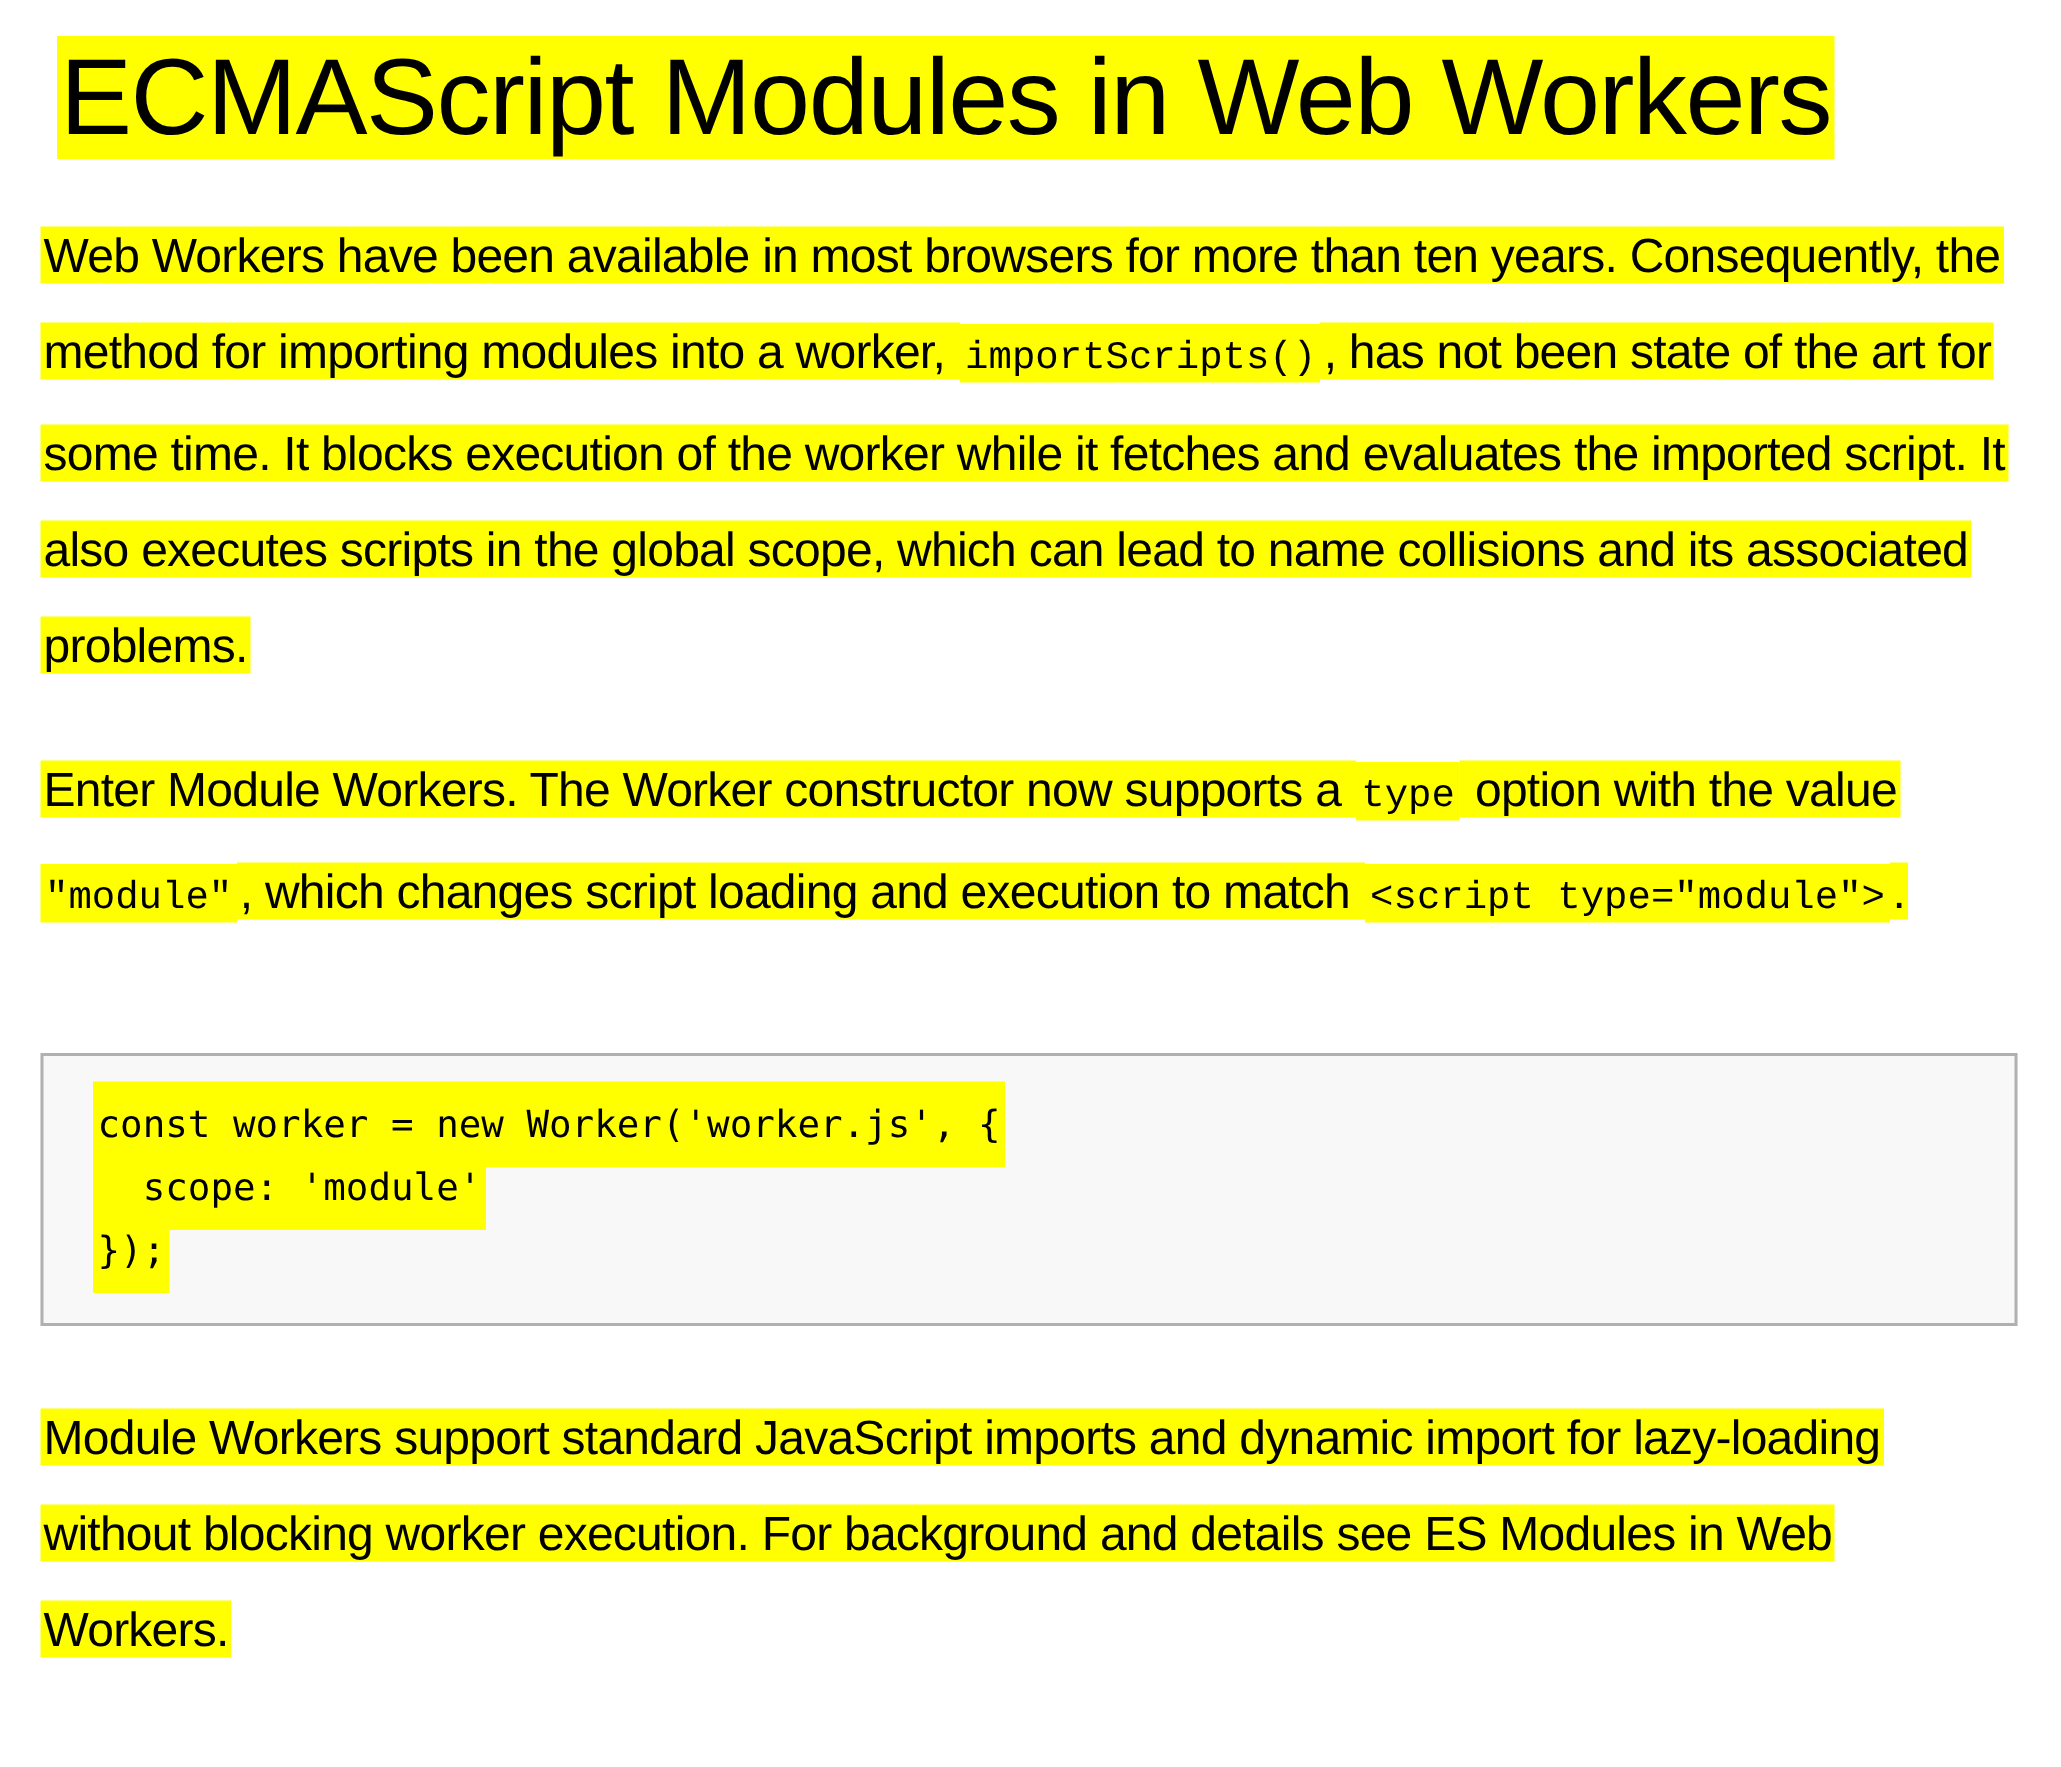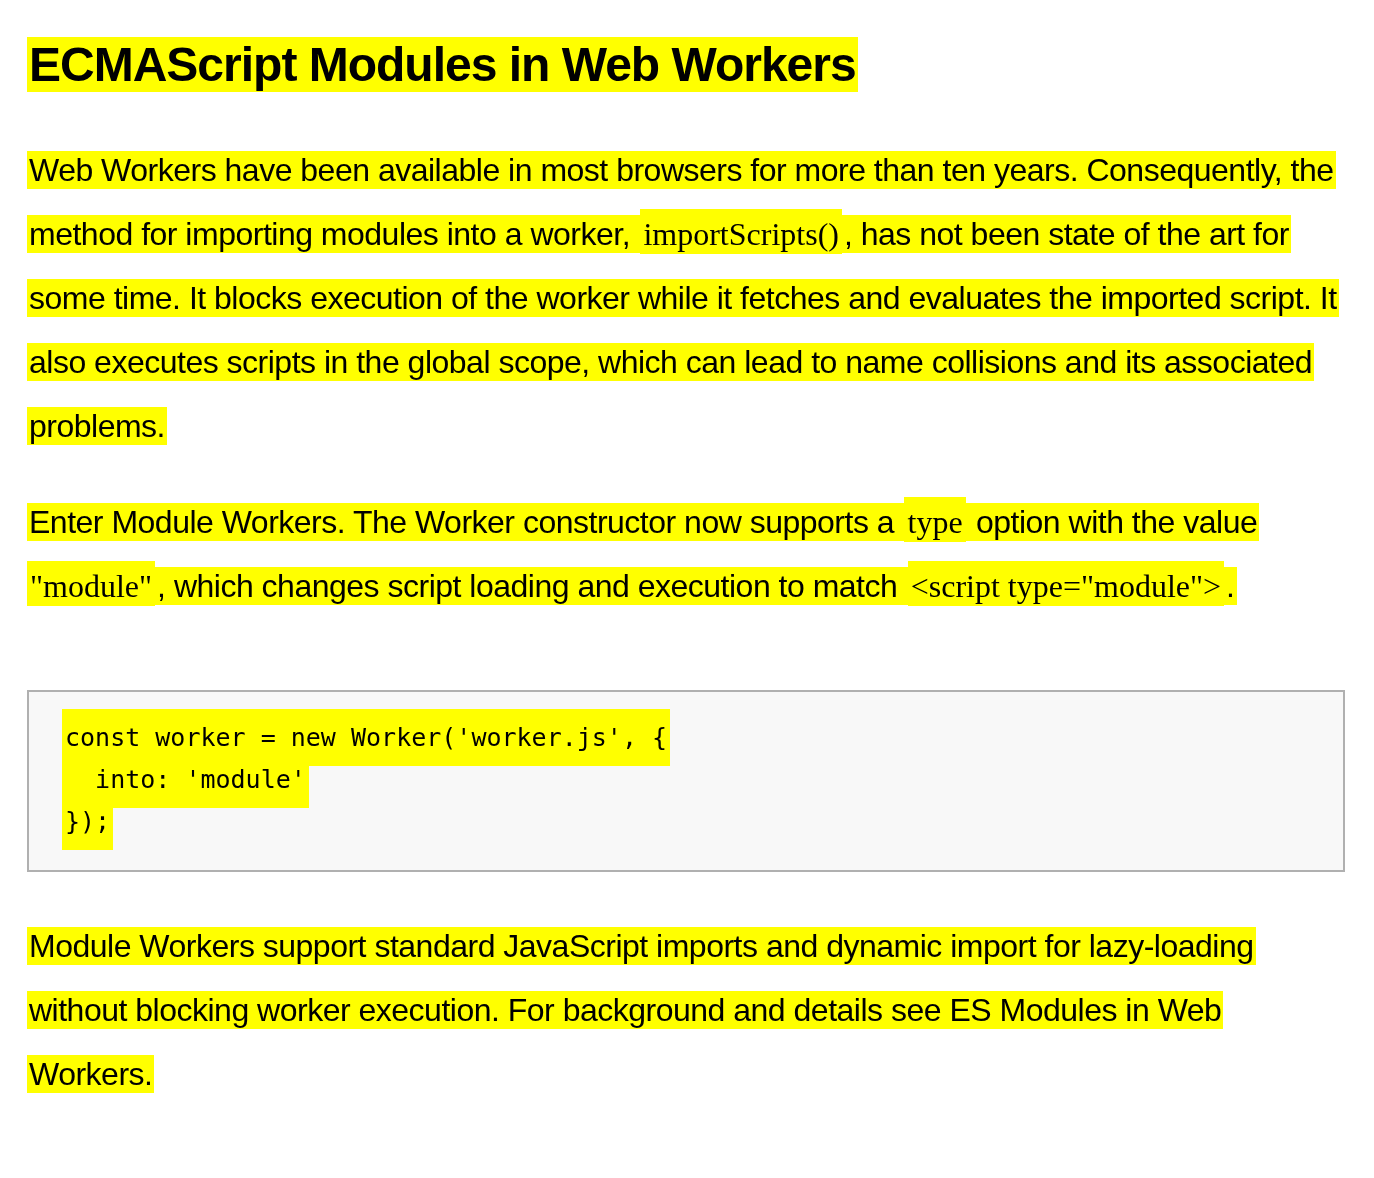--- a/index.html
+++ b/index.html
@@ -18,41 +18,41 @@
   body {
     width: 1374px;
     min-height: 1178px;
     font-family: "Liberation Sans", sans-serif;
     color: var(--text-color);
   }
   .article {
     padding: 28px 29px 14px 27px;
   }
   h1.page-title {
-    font-size: 48px;
+    font-size: 72px;
     line-height: 74px;
-    font-weight: bold;
+    font-weight: normal;
     letter-spacing: -1px;
-    margin: 0 0 36px 0;
+    margin: 0 0 36px 11px;
   }
   p.para {
     font-size: 32px;
     line-height: 64px;
     letter-spacing: -0.5px;
     margin: 32px 0;
   }
   .hl {
     background: var(--highlight);
     padding: 1px 2px;
     -webkit-box-decoration-break: clone;
     box-decoration-break: clone;
   }
   code.inline-code {
-    font-family: Liberation Serif, serif;
-    font-size: 32px;
+    font-family: Liberation Mono, monospace;
+    font-size: 26px;
     letter-spacing: 0;
     padding: 7px 3px 2px 3px;
     text-align: center;
   }
   pre.code-block {
     margin: 72px 0 42px 0;
     border: 2px solid var(--code-block-border);
     background: var(--code-block-bg);
     padding: 26px 20px 26px 33px;
     font-family: "Liberation Mono", monospace;
@@ -71,18 +71,18 @@
 
 <div class="article">
 
   <h1 class="page-title"><span class="hl">ECMAScript Modules in Web Workers</span></h1>
 
   <p class="para"><span class="hl">Web Workers have been available in most browsers for more than ten years. Consequently, the method for importing modules into a worker, </span><code class="inline-code hl">importScripts()</code><span class="hl">, has not been state of the art for some time. It blocks execution of the worker while it fetches and evaluates the imported script. It also executes scripts in the global scope, which can lead to name collisions and its associated problems.</span></p>
 
   <p class="para"><span class="hl">Enter Module Workers. The Worker constructor now supports a </span><code class="inline-code hl">type</code><span class="hl"> option with the value </span><code class="inline-code hl">"module"</code><span class="hl">, which changes script loading and execution to match </span><code class="inline-code hl">&lt;script type="module"&gt;</code><span class="hl">.</span></p>
 
   <pre class="code-block"><code><span class="code-line">const worker = new Worker('worker.js', {</span>
-<span class="code-line">  into: 'module'</span>
+<span class="code-line">  scope: 'module'</span>
 <span class="code-line">});</span></code></pre>
 
   <p class="para"><span class="hl">Module Workers support standard JavaScript imports and dynamic import for lazy-loading without blocking worker execution. For background and details see ES Modules in Web Workers.</span></p>
 
 </div>
 
 </body></html>

